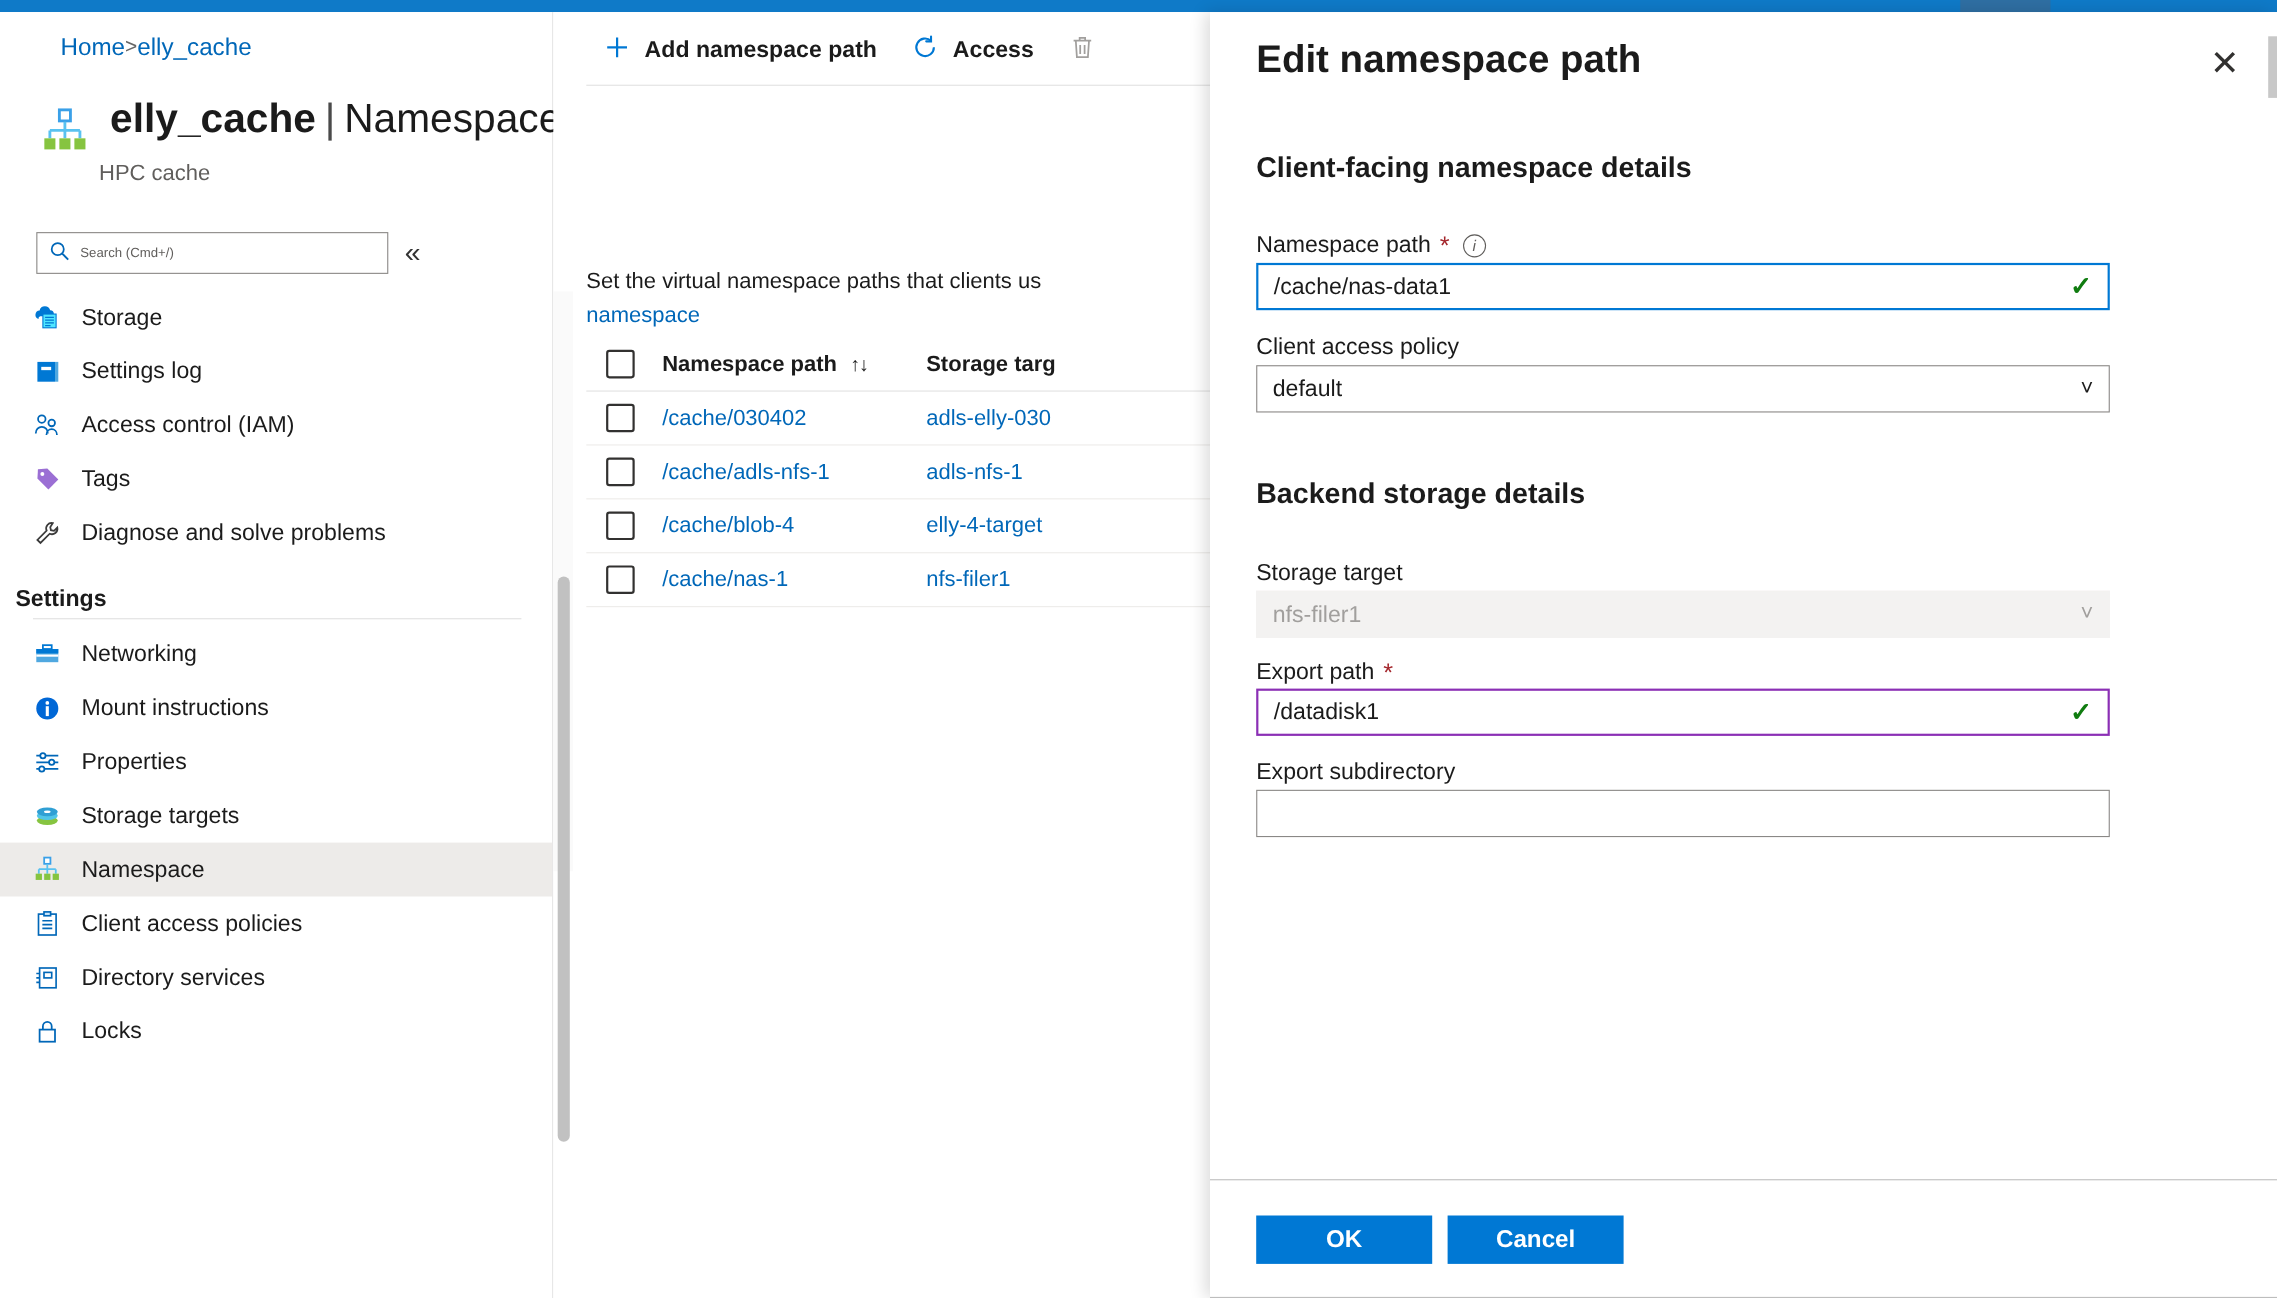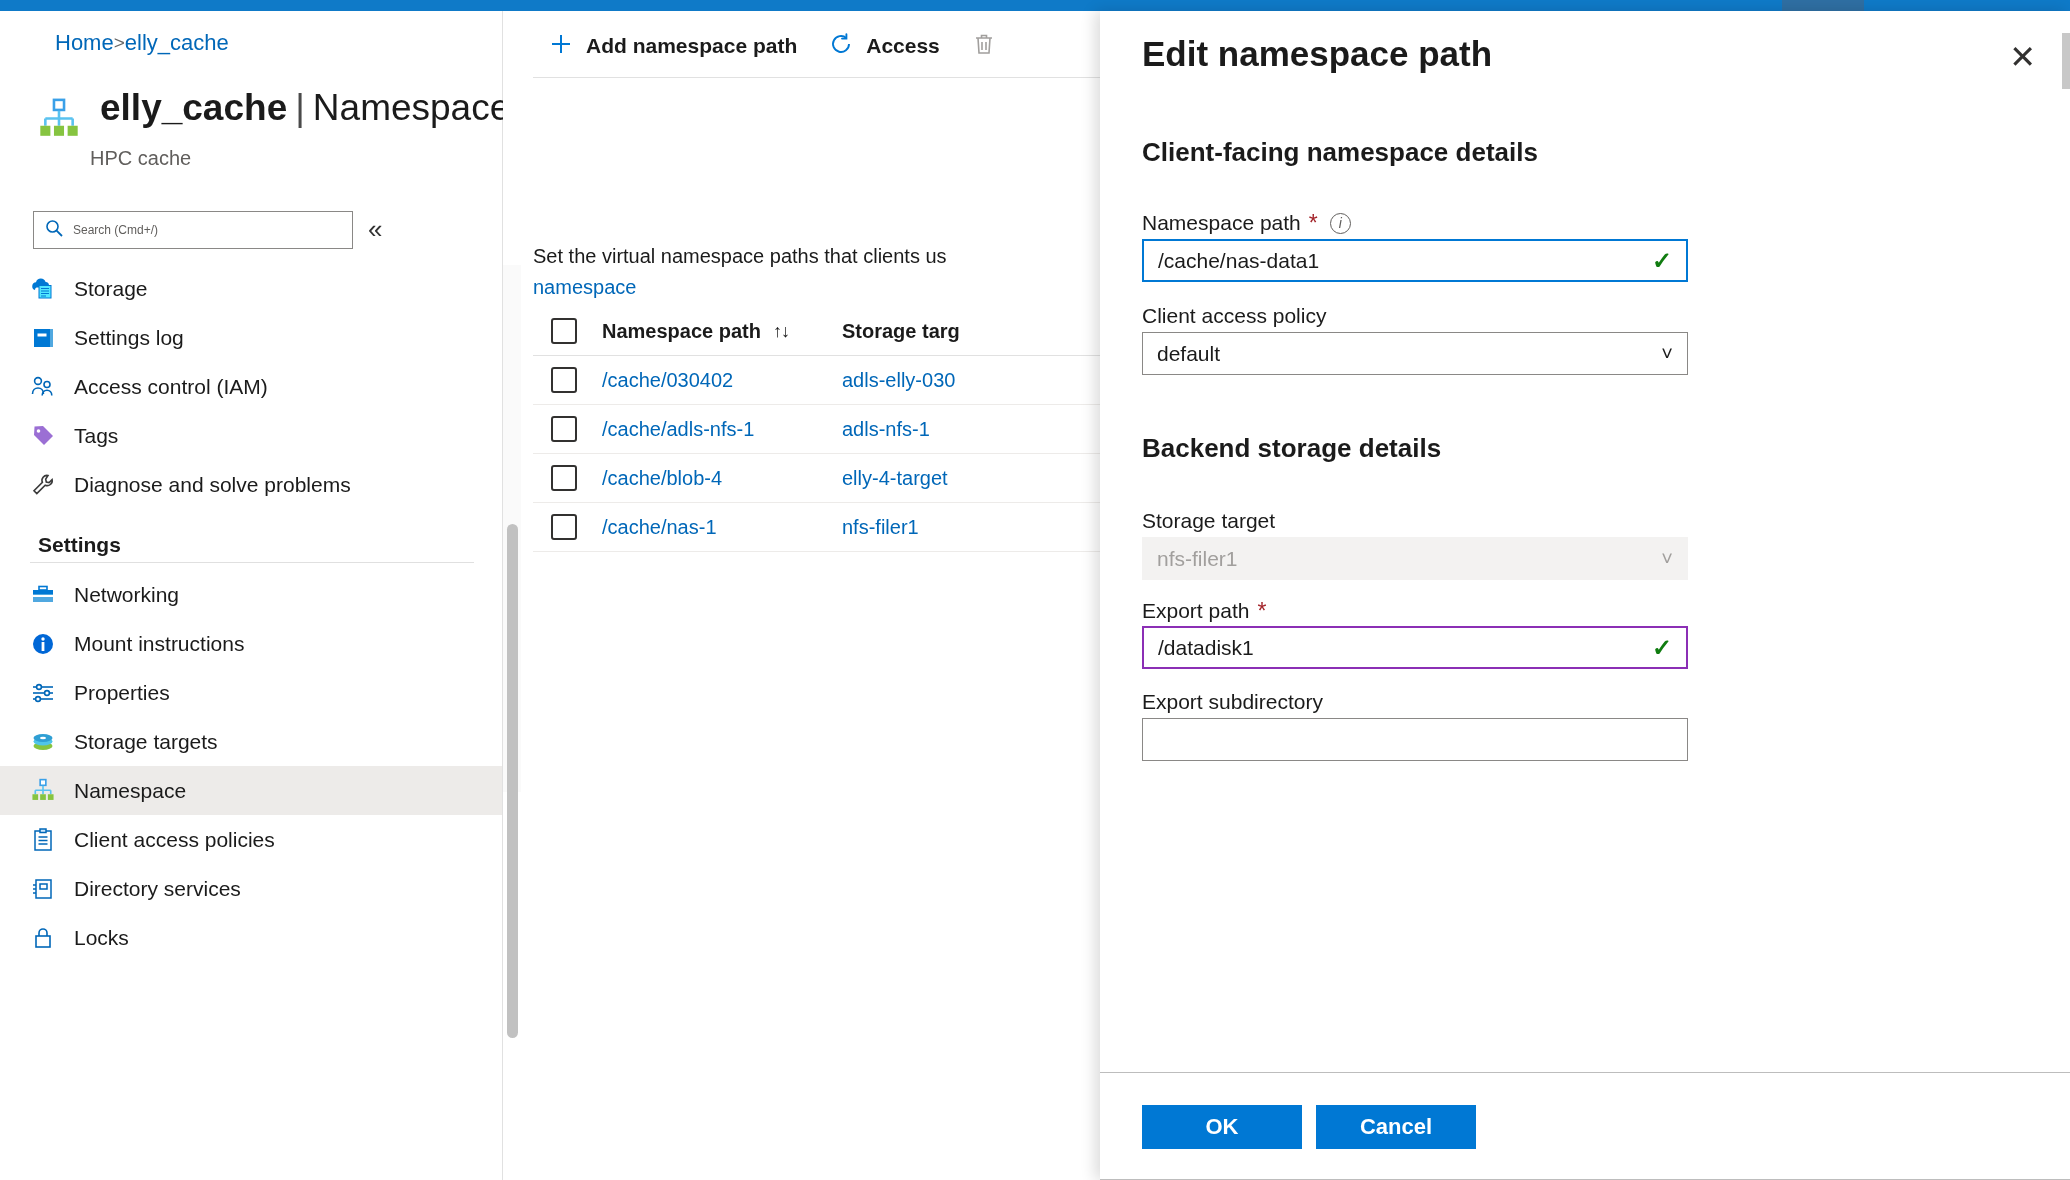--- a/index.html
+++ b/index.html
@@ -79,21 +79,21 @@
   
   .navlist { position: absolute; left: 0; top: 253px; width: 502px; }
   .navitem {
     display: flex; align-items: center; gap: 18px;
     height: 49px; padding-left: 30px; cursor: pointer;
     font-size: 21px; color: #1b1b1b;
   }
   .navitem.selected { background: #edebe9; }
   .navicon { width: 26px; height: 26px; flex: 0 0 26px; display:flex; align-items:center; justify-content:center;}
   .navgroup {
-    padding-left: 38px; padding-top: 24px; padding-bottom: 5px;
+    padding-left: 14px; padding-top: 24px; padding-bottom: 5px;
     font-size: 21px; font-weight: 700; color: #1b1b1b;
   }
   .navdivider {
     margin-left: 30px; margin-right: 28px; height: 1px; background: #e0e0e0;
     margin-bottom: 7px;
   }
 
   
   .maincol {
     position: absolute; left: 503px; top: 11px; width: 597px; height: 1169px;
@@ -178,21 +178,21 @@
     display: flex; align-items: center; gap: 8px;
   }
   .req { color: #a4262c; font-size: 23px; line-height: 1; }
   .infoicon {
     width: 21px; height: 21px; border: 1.5px solid #605e5c; border-radius: 50%;
     display: inline-flex; align-items: center; justify-content: center;
     font-size: 14px; color: #605e5c; font-style: italic; cursor: pointer;
     margin-left: 4px;
   }
   .inputbox {
-    position: absolute; left: 42px; width: 546px; height: 43px;
+    position: absolute; left: 42px; width: 776px; height: 43px;
     border: 1px solid #8a8886; background: #fff;
     display: flex; align-items: center; padding: 0 14px;
     font-size: 21px; color: #1b1b1b;
   }
   .inputbox.focused { border: 2px solid #0078d4; }
   .inputbox.purple { border: 2px solid #8a2be2; border-color: #8b2fb5; }
   .inputbox.disabled { background: #f3f2f1; border-color: #f3f2f1; color: #a19f9d; }
   .inputbox .val { flex: 1; }
   .okmark { color: #107c10; font-size: 24px; font-weight: 600; }
   .chev { color: #1b1b1b; font-size: 20px; }

